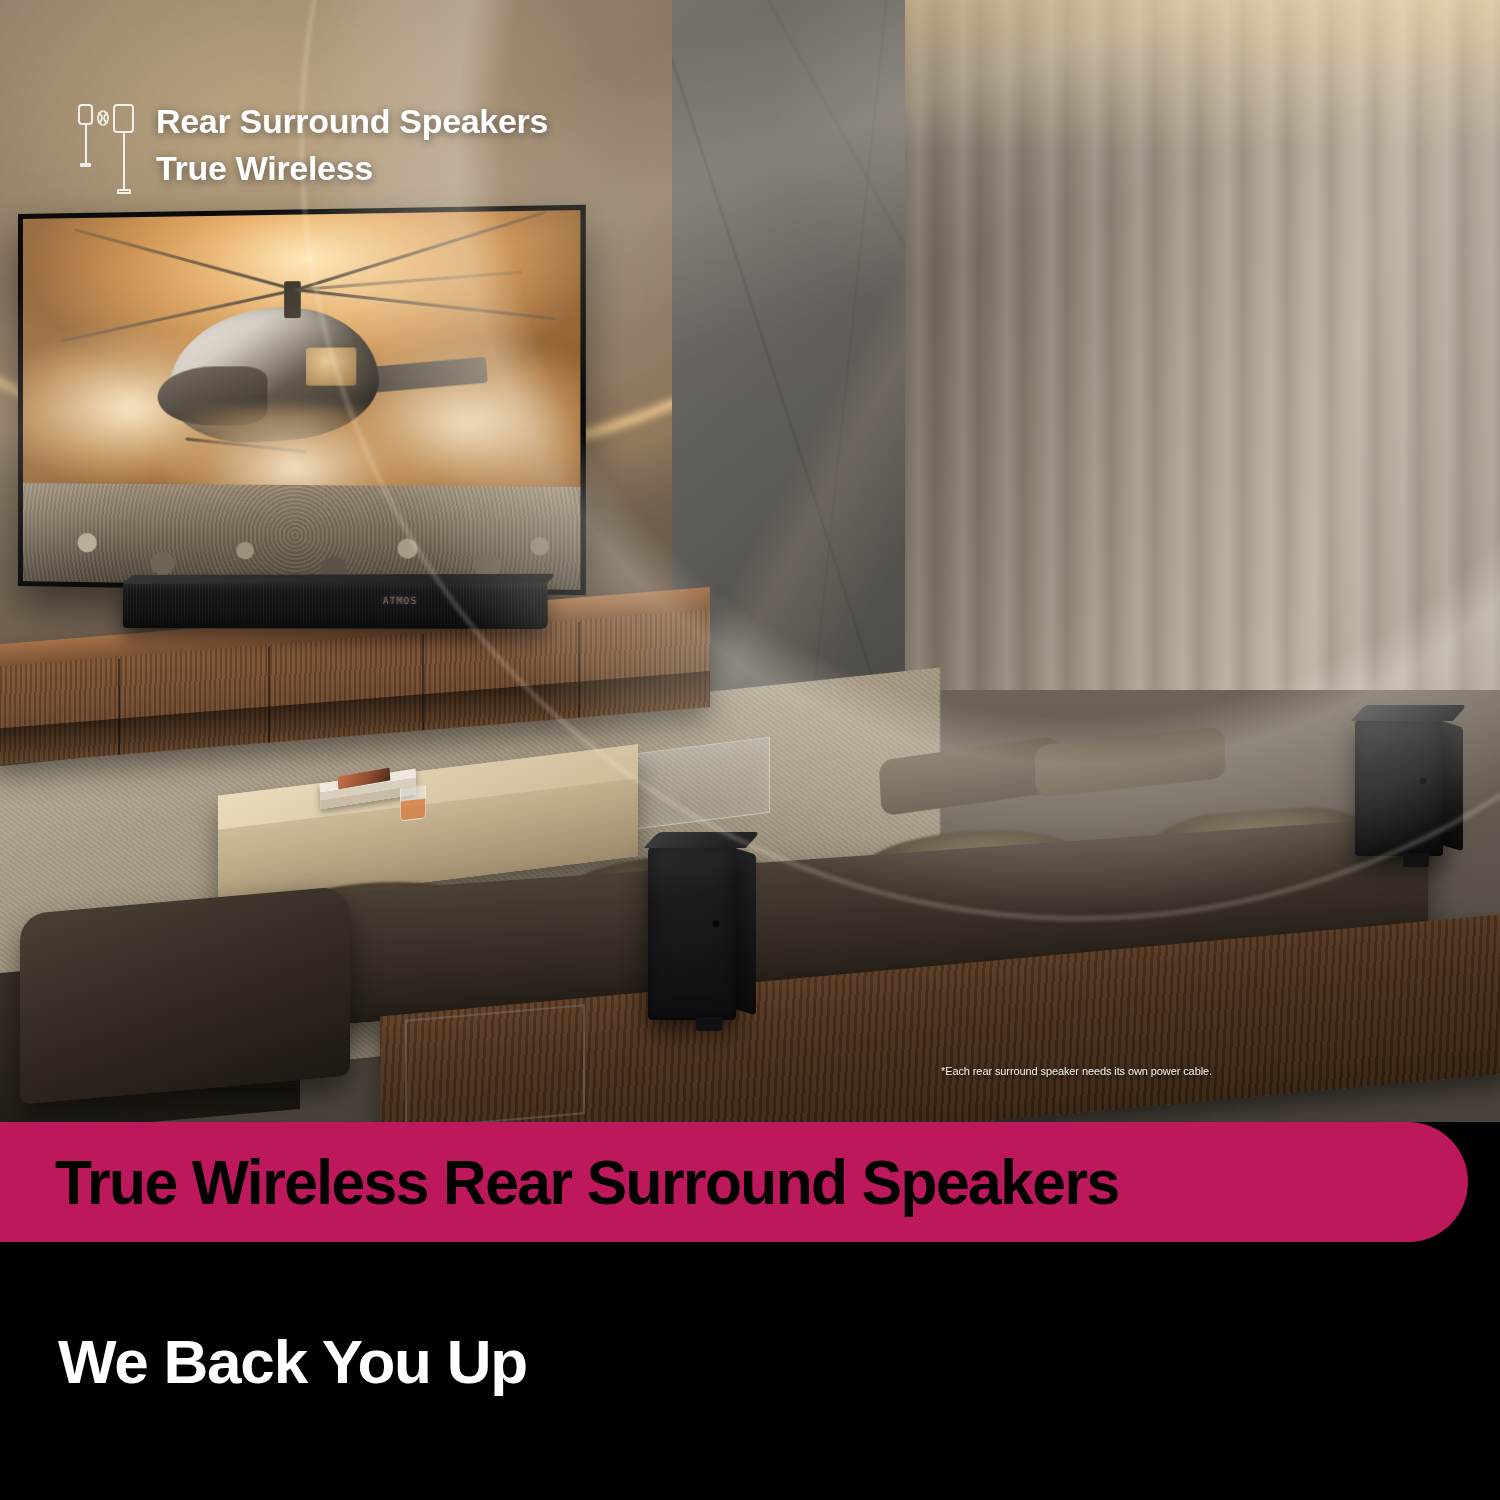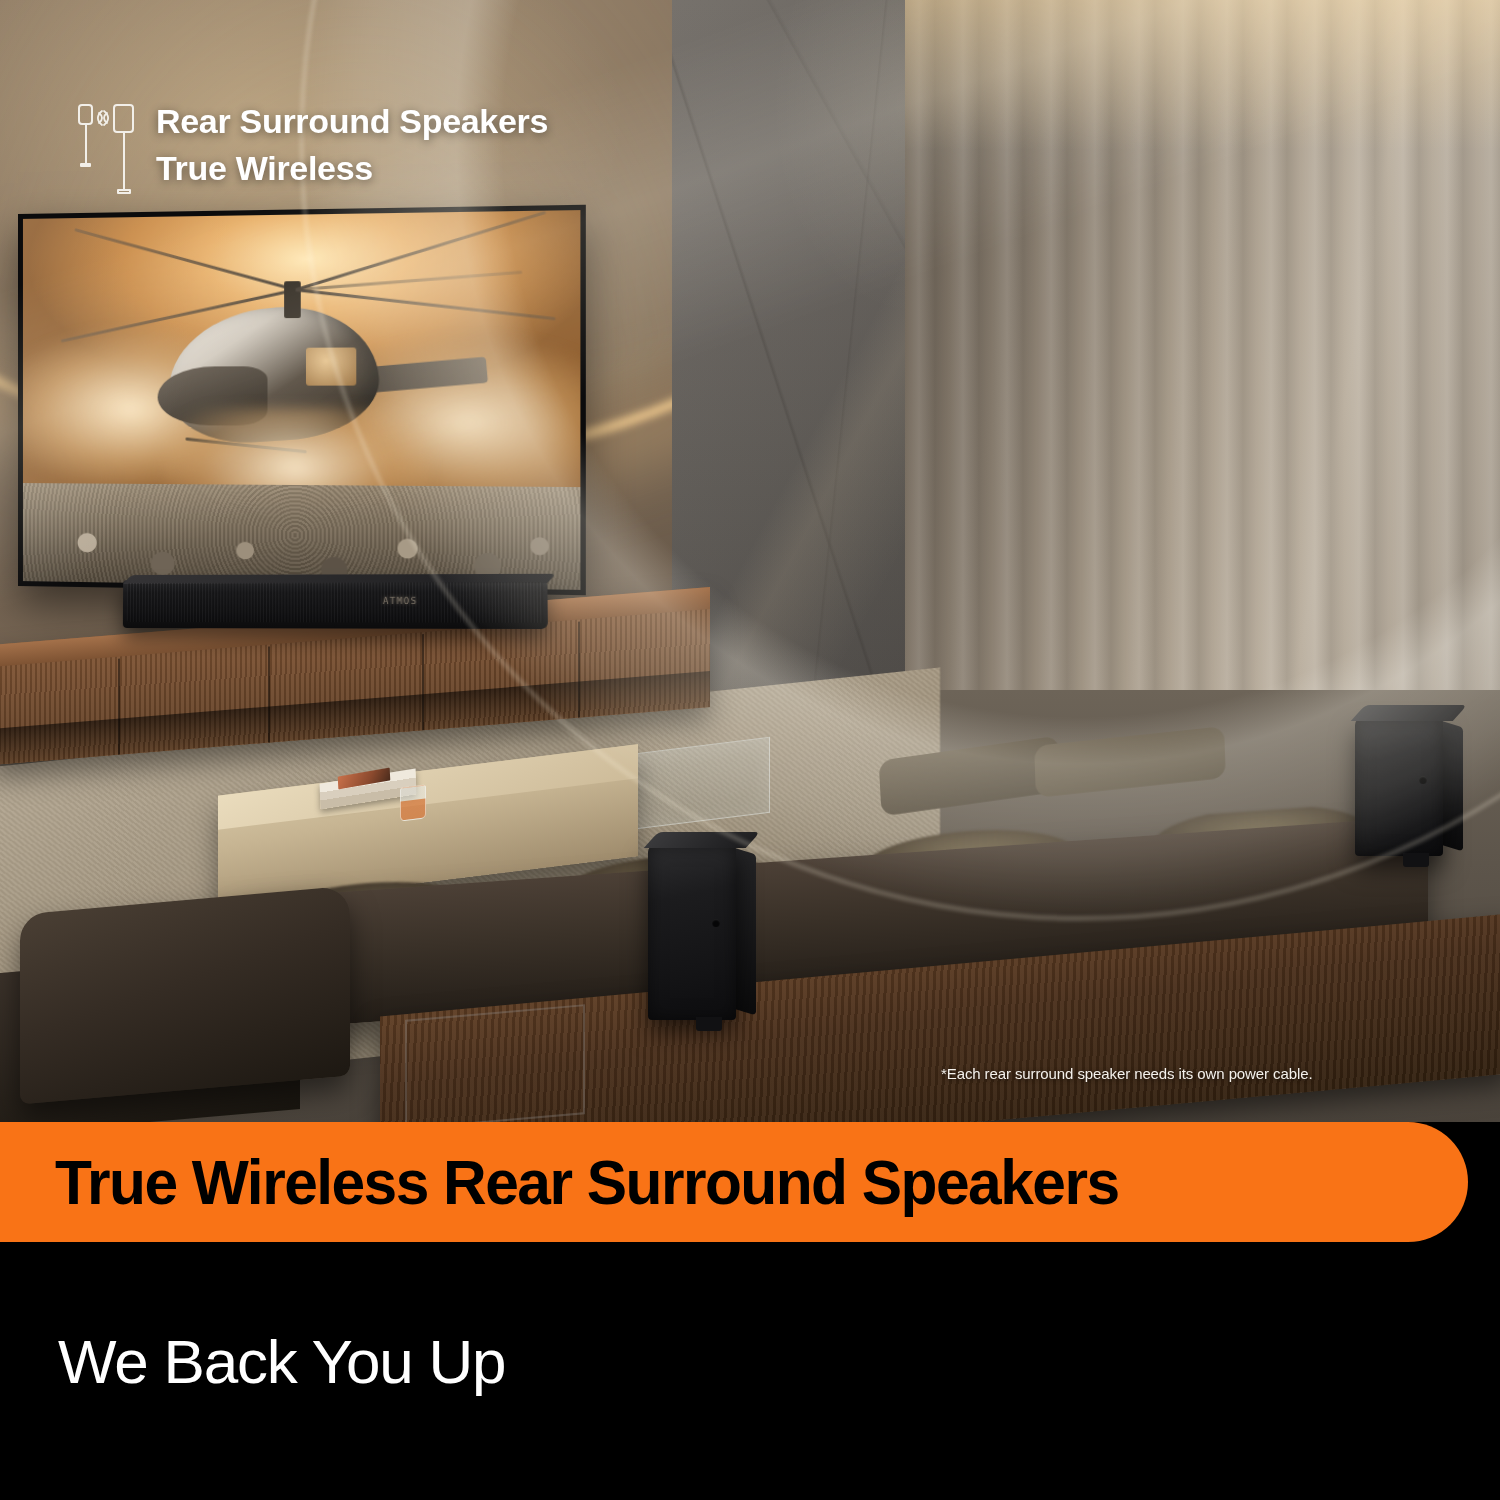--- a/index.html
+++ b/index.html
@@ -444,50 +444,50 @@
   .headline-wall {
     color:#ffffff;
     font-size:34px; font-weight:bold;
     line-height:1.38; letter-spacing:-.3px;
     text-shadow:0 2px 10px rgba(0,0,0,.45);
   }
 
   
   .footnote {
     position:absolute; left:941px; top:1065px;
-    color:#f4f1ec; font-size:15px; letter-spacing:-.1px;
+    color:#f4f1ec; font-size:11px; letter-spacing:-.1px;
     text-shadow:0 1px 4px rgba(0,0,0,.6);
   }
 
   
   .banner {
     position:absolute; left:0; top:1122px;
     width:1468px; height:120px;
-    background:#f97316;
+    background:#be185d;
     border-radius:0 64px 64px 0;
     display:flex; align-items:center;
     z-index:5;
   }
   .banner-title {
     color:#000; font-size:63px; font-weight:bold;
     letter-spacing:-1.6px;
     margin-left:55px;
     transform:scaleX(.96);
     transform-origin:left center;
     white-space:nowrap;
   }
 
   
   .footer {
     position:absolute; left:0; top:1242px; width:1500px; height:258px;
     background:#000;
   }
   .footer-title {
     position:absolute; left:58px; top:84px;
-    color:#fff; font-size:62px; font-weight:normal;
+    color:#fff; font-size:62px; font-weight:bold;
     letter-spacing:-1.2px; white-space:nowrap;
   }
 </style>
 </head>
 <body>
 
 <div id="page">
 
   <div class="scene">
 

